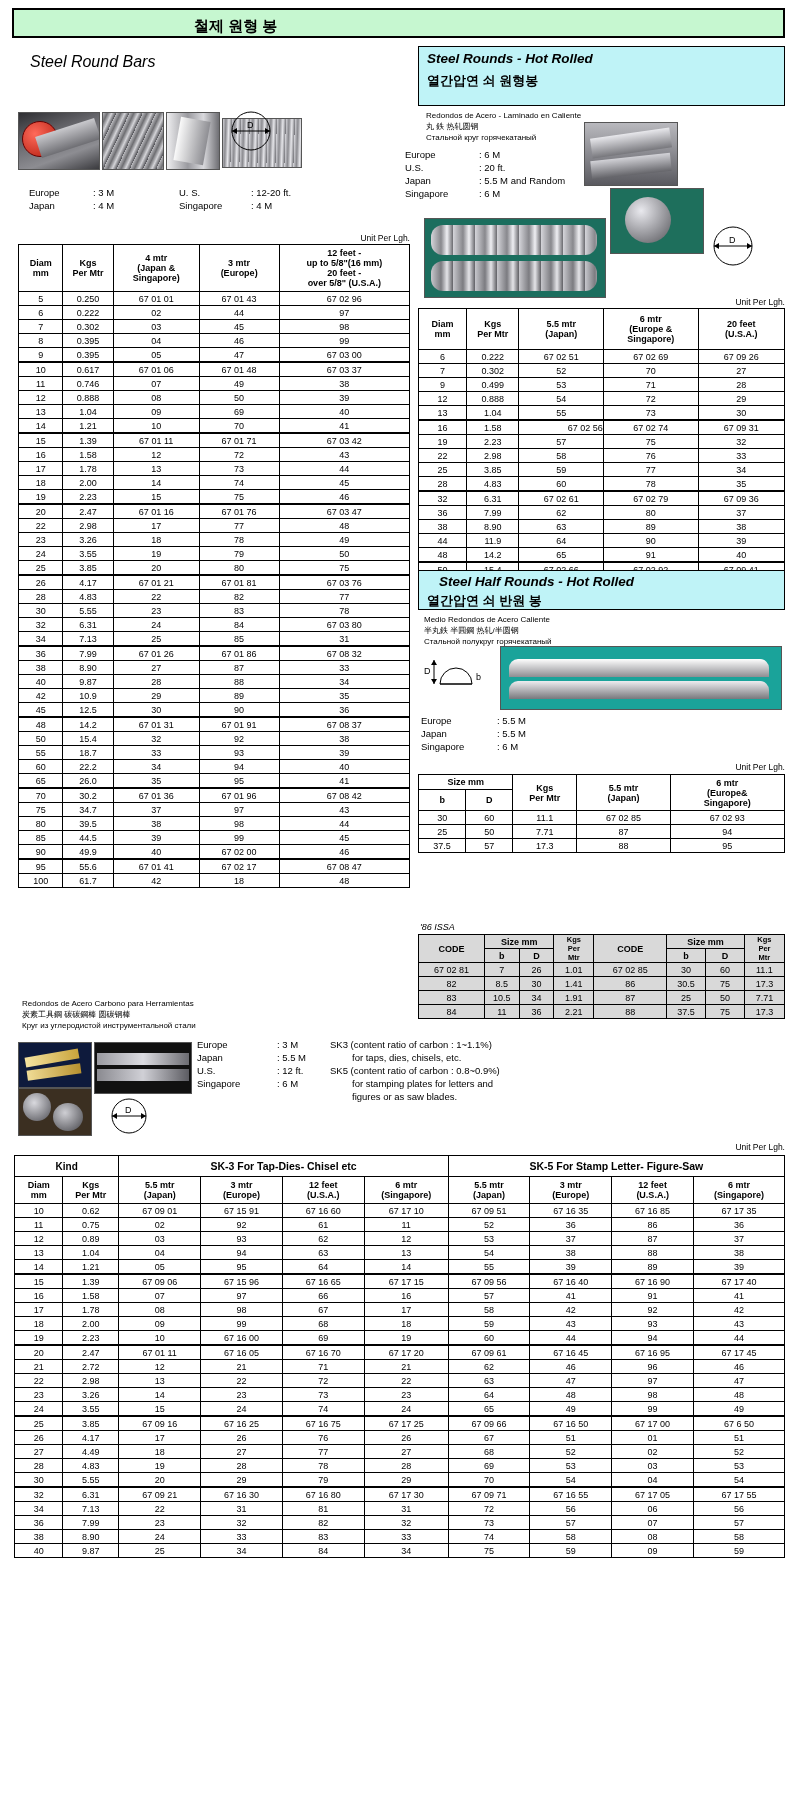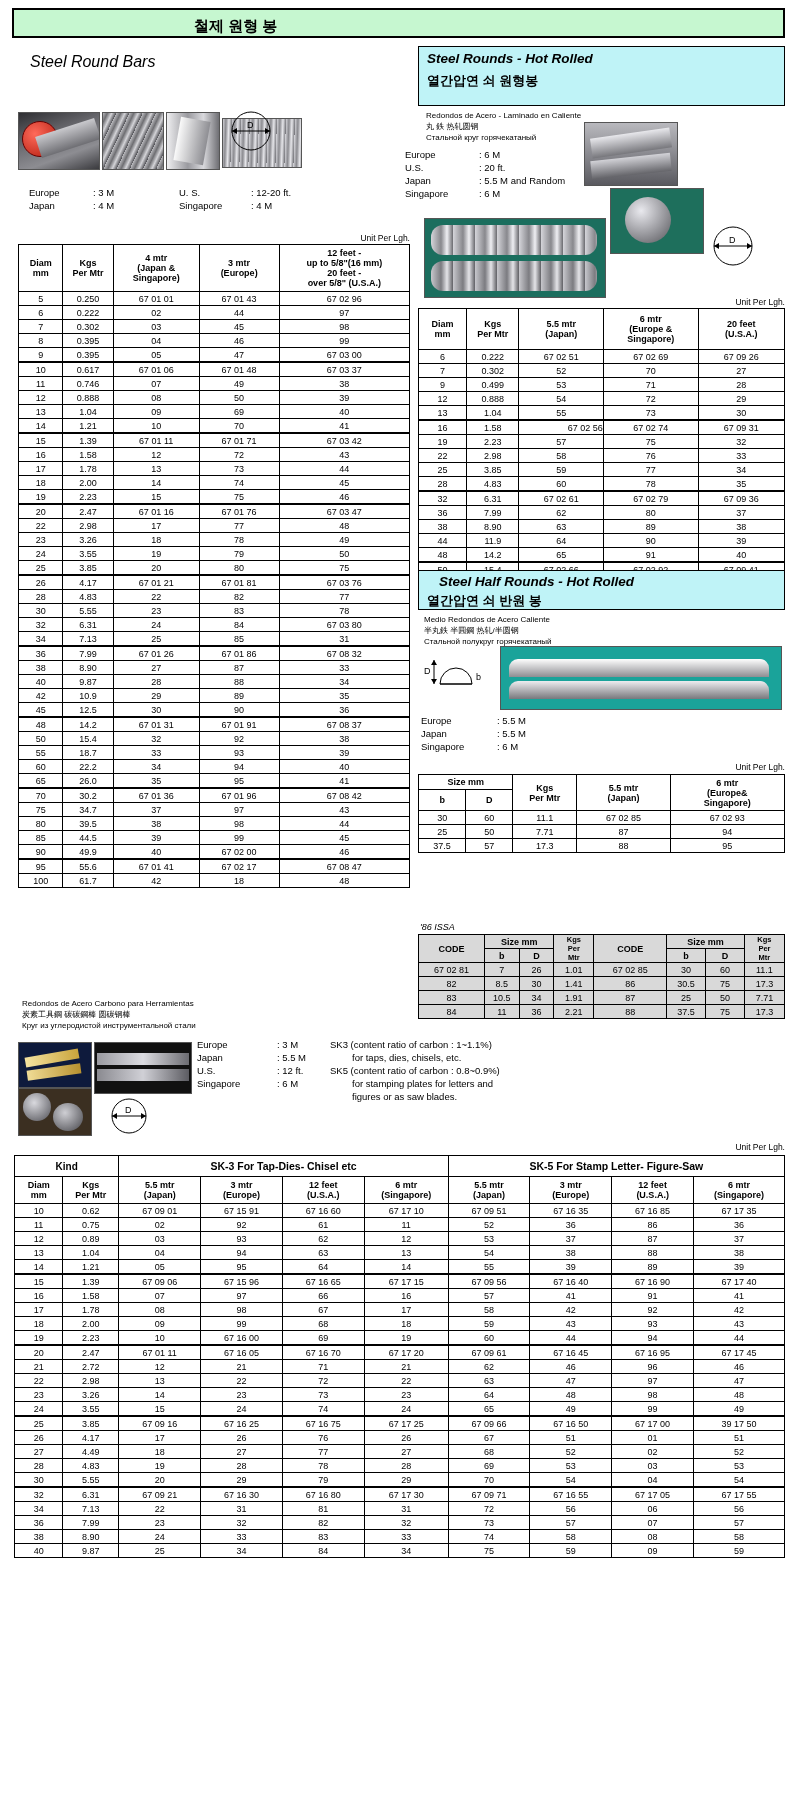--- a/index.html
+++ b/index.html
@@ -1063,21 +1063,21 @@
           <tr class="grp" style="border-top: 2px solid rgb(0, 0, 0);">
             <td style="border-top: 1.5px solid rgb(0, 0, 0);">25</td>
             <td style="border-top: 1.5px solid rgb(0, 0, 0);">3.85</td>
             <td style="border-top: 1.5px solid rgb(0, 0, 0);">67 09 16</td>
             <td style="border-top: 1.5px solid rgb(0, 0, 0);">67 16 25</td>
             <td style="border-top: 1.5px solid rgb(0, 0, 0);">67 16 75</td>
             <td style="border-top: 1.5px solid rgb(0, 0, 0);">67 17 25</td>
             <td style="border-top: 1.5px solid rgb(0, 0, 0);">67 09 66</td>
             <td style="border-top: 1.5px solid rgb(0, 0, 0);">67 16 50</td>
             <td style="border-top: 1.5px solid rgb(0, 0, 0);">67 17 00</td>
-            <td style="border-top: 1.5px solid rgb(0, 0, 0);">39 17 50</td>
+            <td style="border-top: 1.5px solid rgb(0, 0, 0);">67 6 50</td>
           </tr>
           <tr>
             <td>26</td>
             <td>4.17</td>
             <td>17</td>
             <td>26</td>
             <td>76</td>
             <td>26</td>
             <td>67</td>
             <td>51</td>

